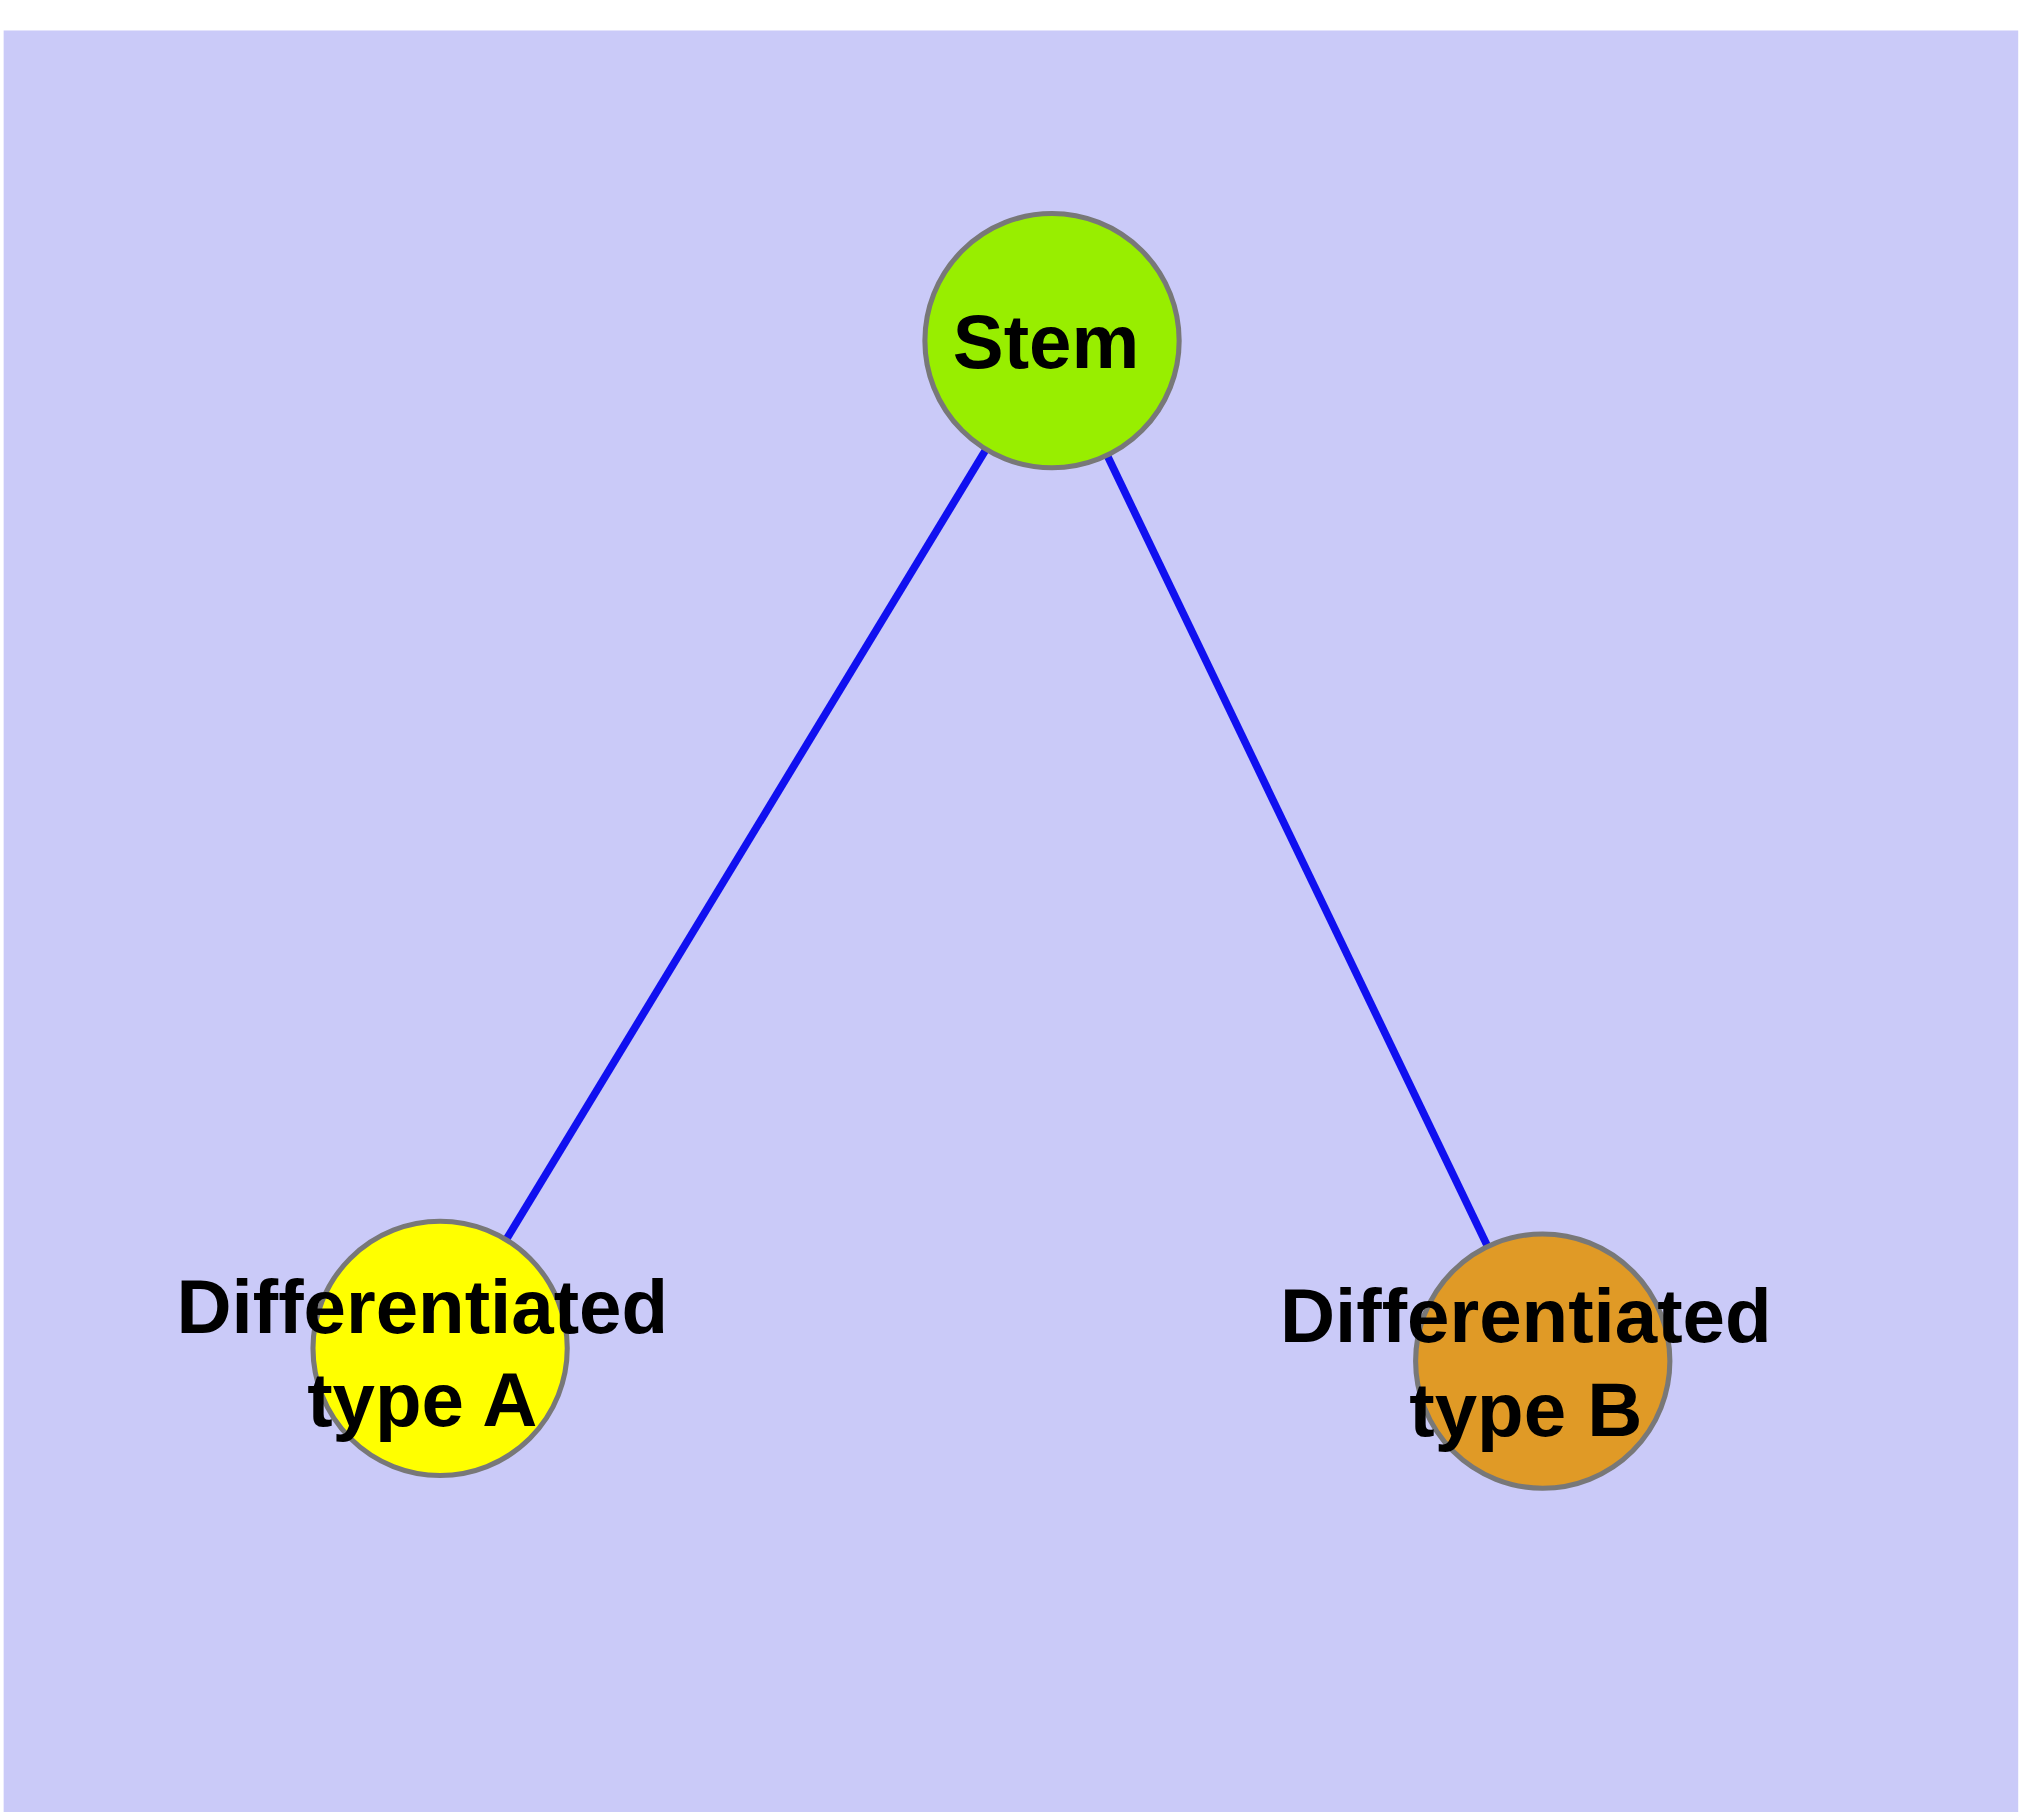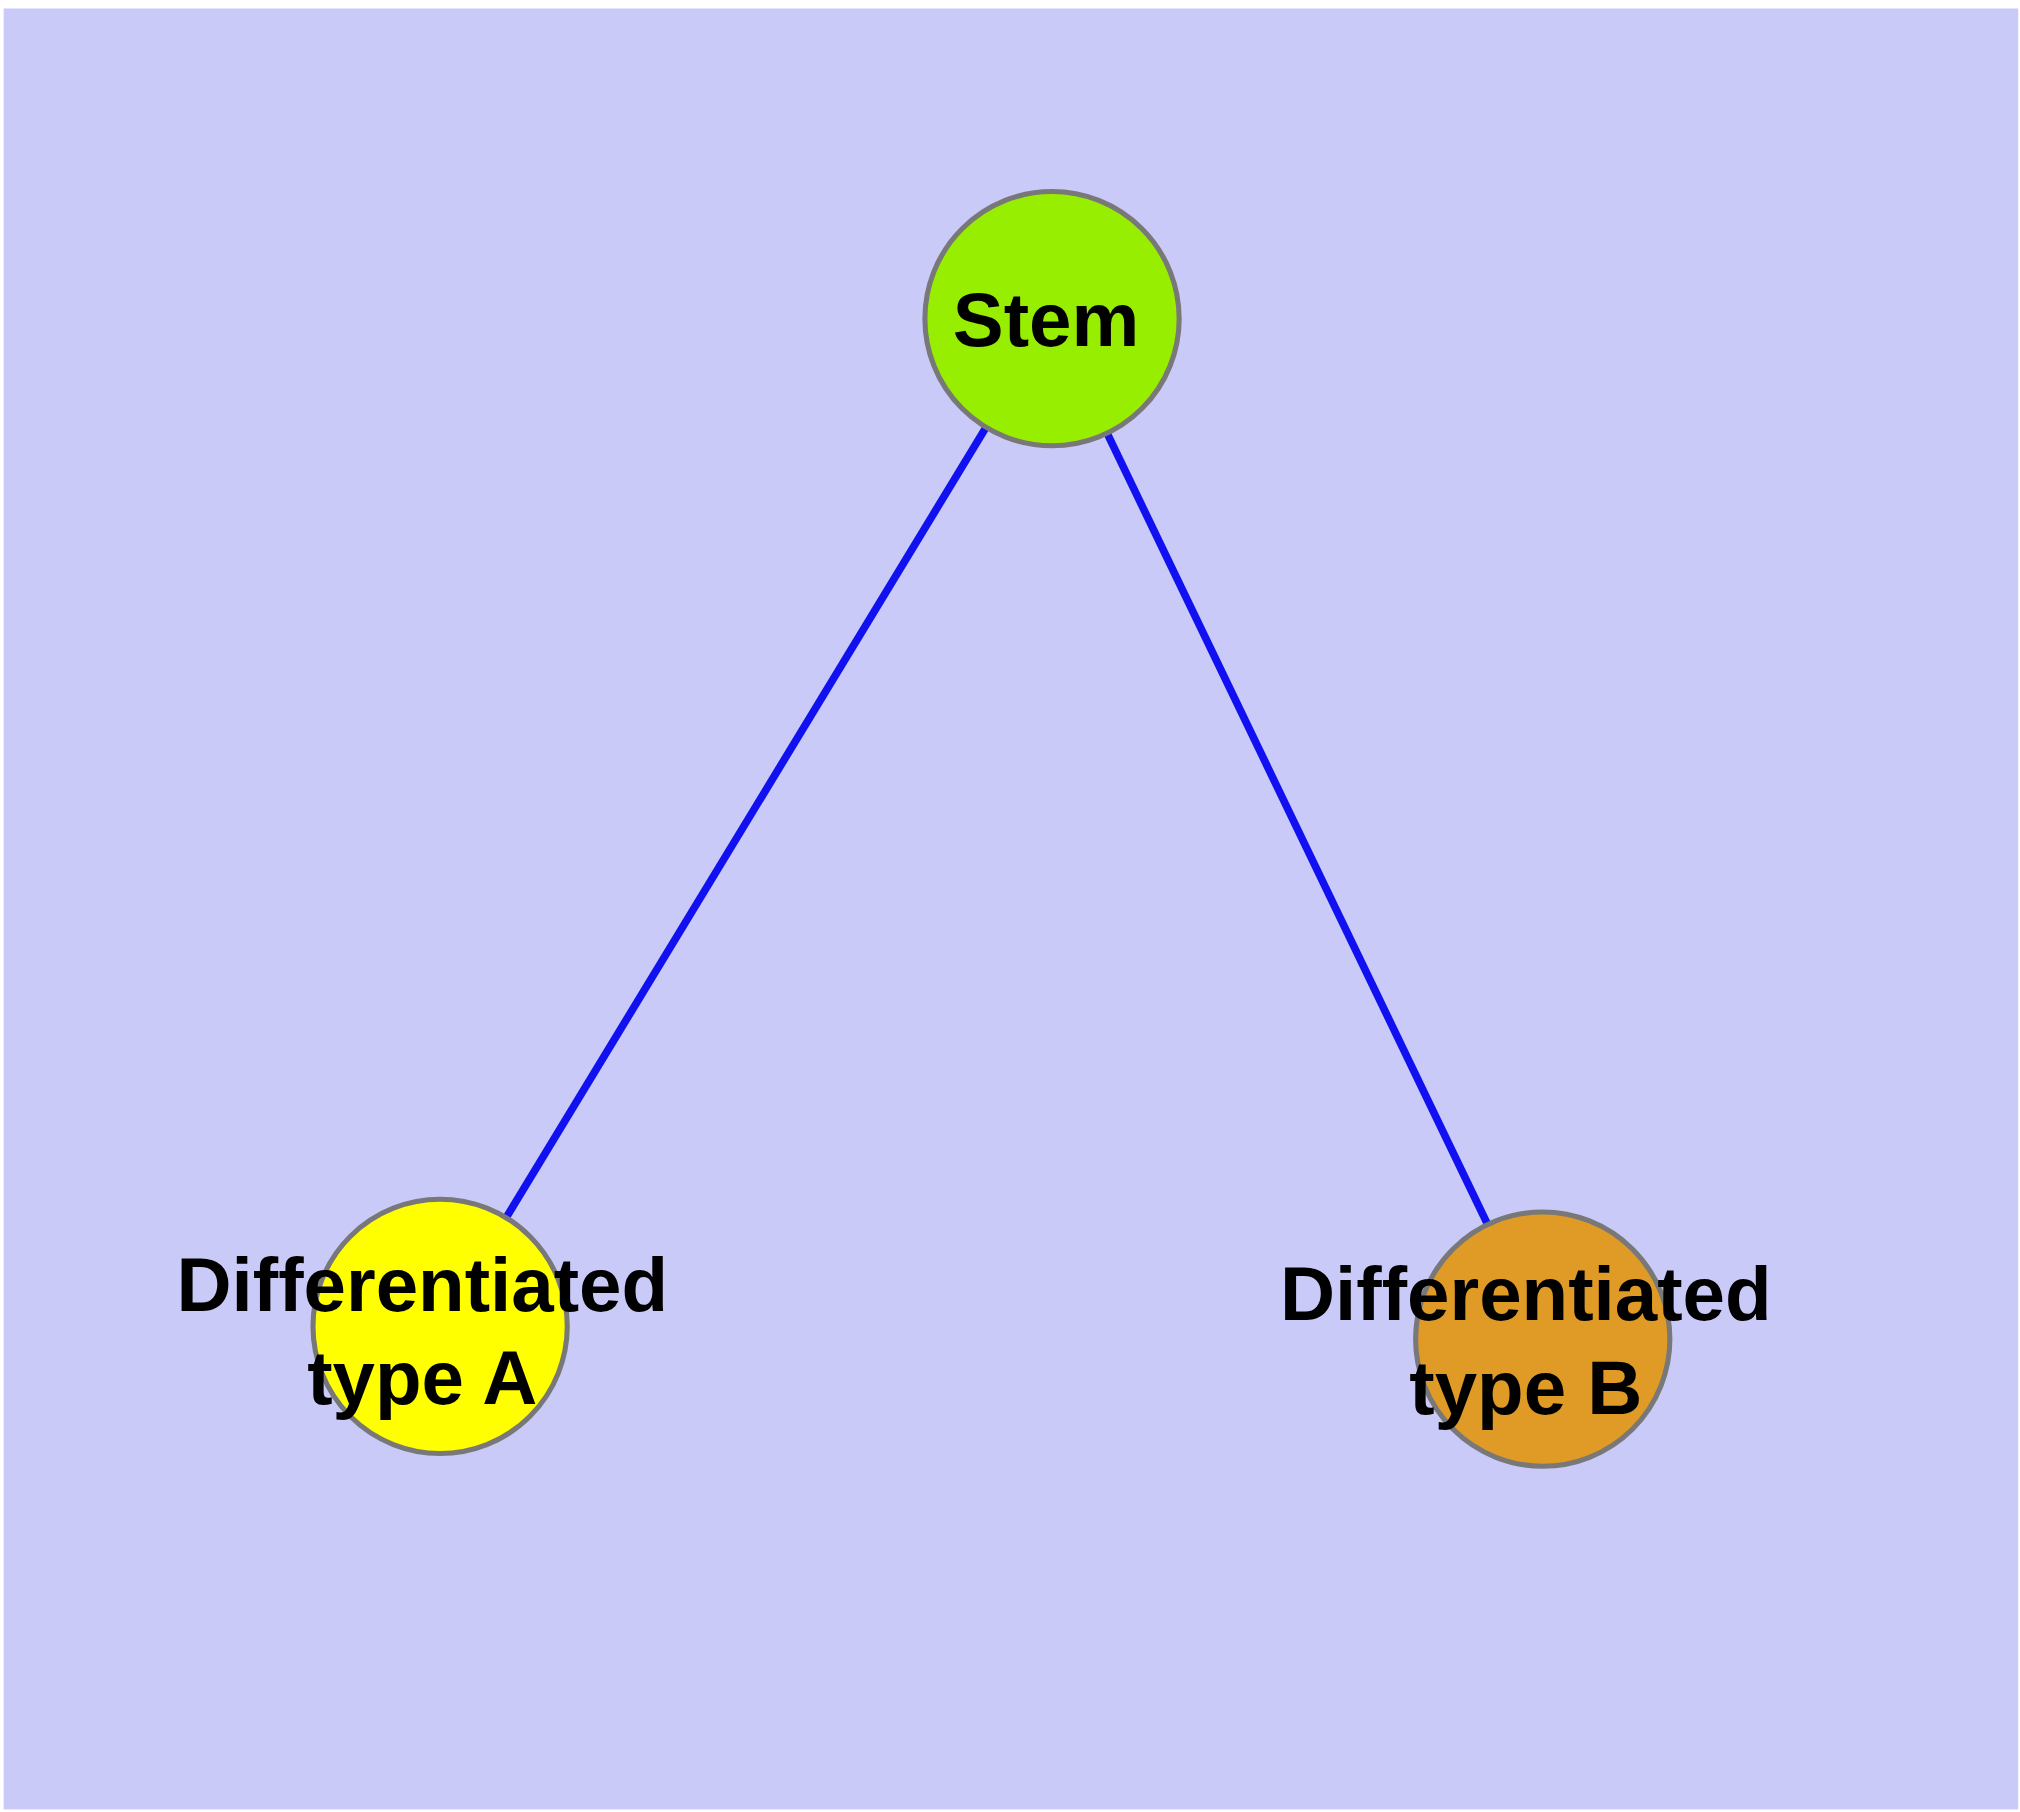--- a/index.html
+++ b/index.html
@@ -7,20 +7,21 @@
     padding: 0;
     background: #ffffff;
     width: 2021px;
     height: 1812px;
     overflow: hidden;
   }
   #canvas-wrap {
     position: relative;
     width: 2021px;
     height: 1347px;
+    margin-top: 22px;
   }
   svg {
     display: block;
   }
   .edge-line {
     stroke-width: 9px;
     stroke-linecap: butt;
     fill: none;
   }
   .node-circle {

